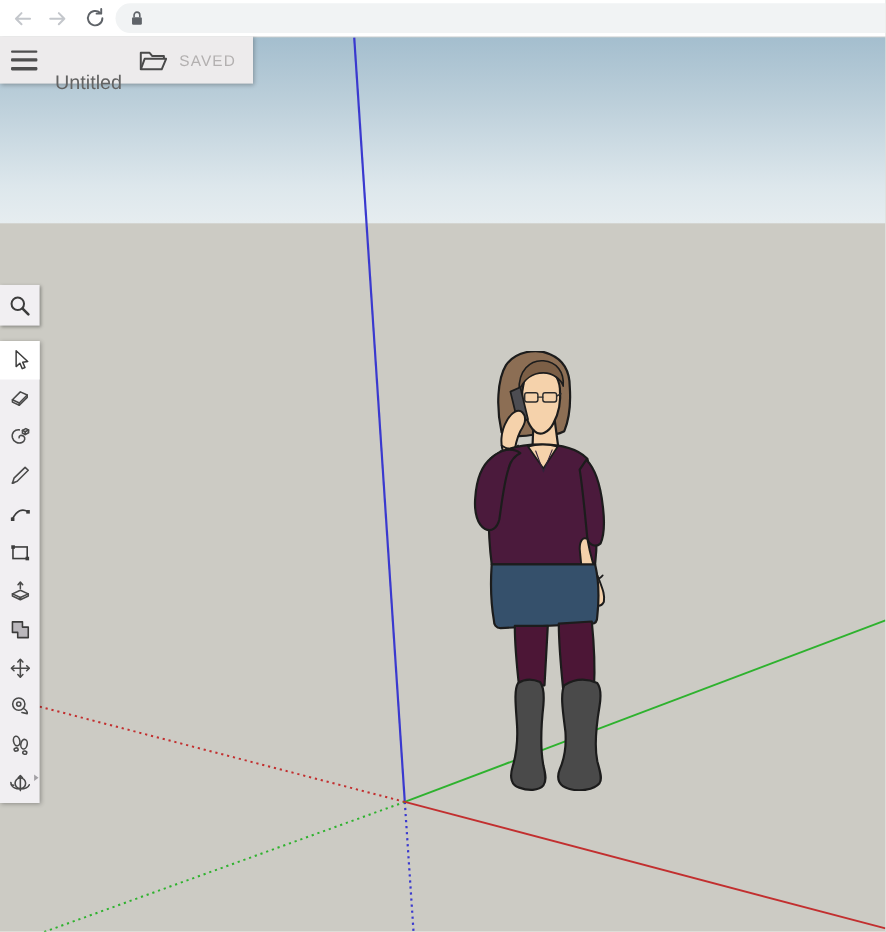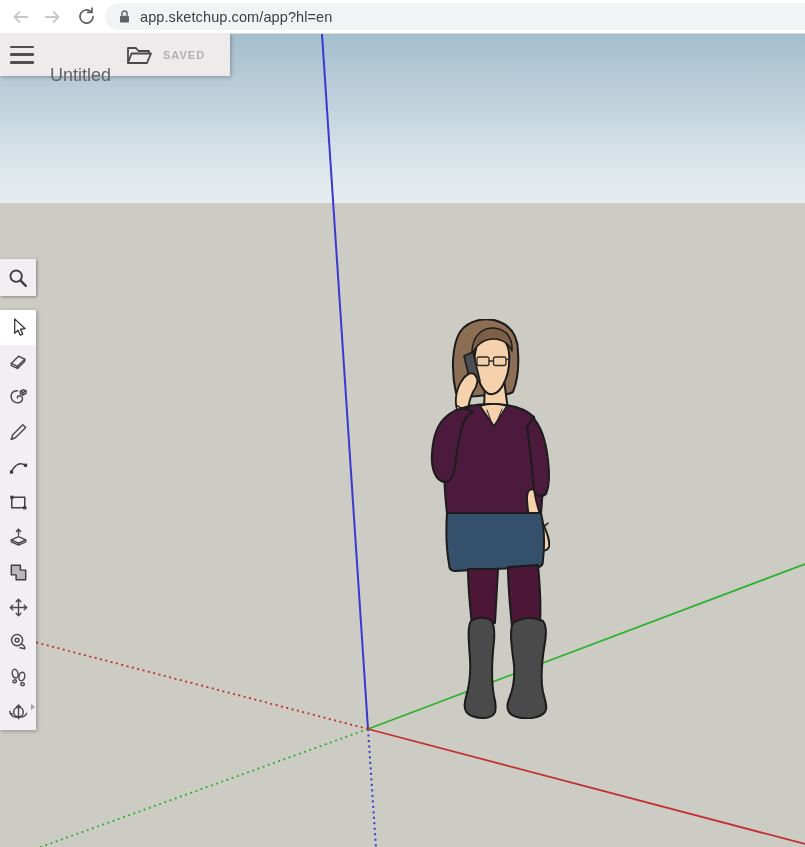--- a/index.html
+++ b/index.html
@@ -41,21 +41,21 @@
   
   .app-header {
     position:absolute; top:33px; left:0; width:230px; height:43px;
     background:#edebec; z-index:30; display:flex; align-items:center;
     box-shadow:1px 1px 4px rgba(0,0,0,0.28);
   }
   .menu-btn { width:24px; height:18px; margin-left:10px; display:flex; flex-direction:column; justify-content:space-between; }
   .menu-btn span { display:block; height:2.5px; background:#4f4f4f; border-radius:1px; }
   .doc-title { margin-left:16px; font-size:18px; color:#636363;margin-top:41px; }
   .folder-btn { margin-left:14px; width:28px; height:24px; display:flex; align-items:center; justify-content:center; }
-  .saved-label { margin-left:10px; font-size:11px; font-weight:bold; color:#b3b0b0; letter-spacing:1px; }
+  .saved-label { margin-left:10px; font-size:14px; font-weight:normal; color:#b3b0b0; letter-spacing:1px; }
 
   
   .search-panel {
     position:absolute; left:0; top:259px; width:36px; height:37px;
     background:#f1eff2; z-index:30; display:flex; align-items:center; justify-content:center;
     box-shadow:1px 1px 3px rgba(0,0,0,0.35);
   }
   .toolbar {
     position:absolute; left:0; top:310px; width:36px; height:420px;
     background:#f1eff2; z-index:30; box-shadow:1px 1px 4px rgba(0,0,0,0.3);
@@ -90,21 +90,20 @@
     <svg width="21" height="21" viewBox="0 0 24 24">
       <path d="M19.5,12 a7.5,7.5 0 1 1 -2.2,-5.3" fill="none" stroke="#5f6368" stroke-width="2" stroke-linecap="round"></path>
       <path d="M18.3,2.5 L18.3,7.3 L13.5,7.3" fill="none" stroke="#5f6368" stroke-width="2" stroke-linecap="round" stroke-linejoin="round"></path>
     </svg>
   </div>
   <div class="url-bar">
     <svg width="13" height="15" viewBox="0 0 16 18">
       <rect x="2.5" y="8" width="11" height="8.5" rx="1.5" fill="#5f6368"></rect>
       <path d="M4.8,8 V5.5 a3.2,3.2 0 0 1 6.4,0 V8" fill="none" stroke="#5f6368" stroke-width="1.8"></path>
     </svg>
-    <span class="url-text">app.sketchup.com/app?hl=en</span>
   </div>
 </div>
 
 <div class="canvas">
   <div class="sky"></div>
 
   <svg class="axes-svg" width="805" height="814" viewBox="0 0 805 814">
     <line x1="322" y1="0" x2="368" y2="695" stroke="#3a39cf" stroke-width="2"></line>
     <line x1="368" y1="695" x2="376" y2="814" stroke="#3a39cf" stroke-width="2" stroke-dasharray="2 3.5"></line>
     <line x1="368" y1="695" x2="805" y2="530" stroke="#2eb22e" stroke-width="1.8"></line>

